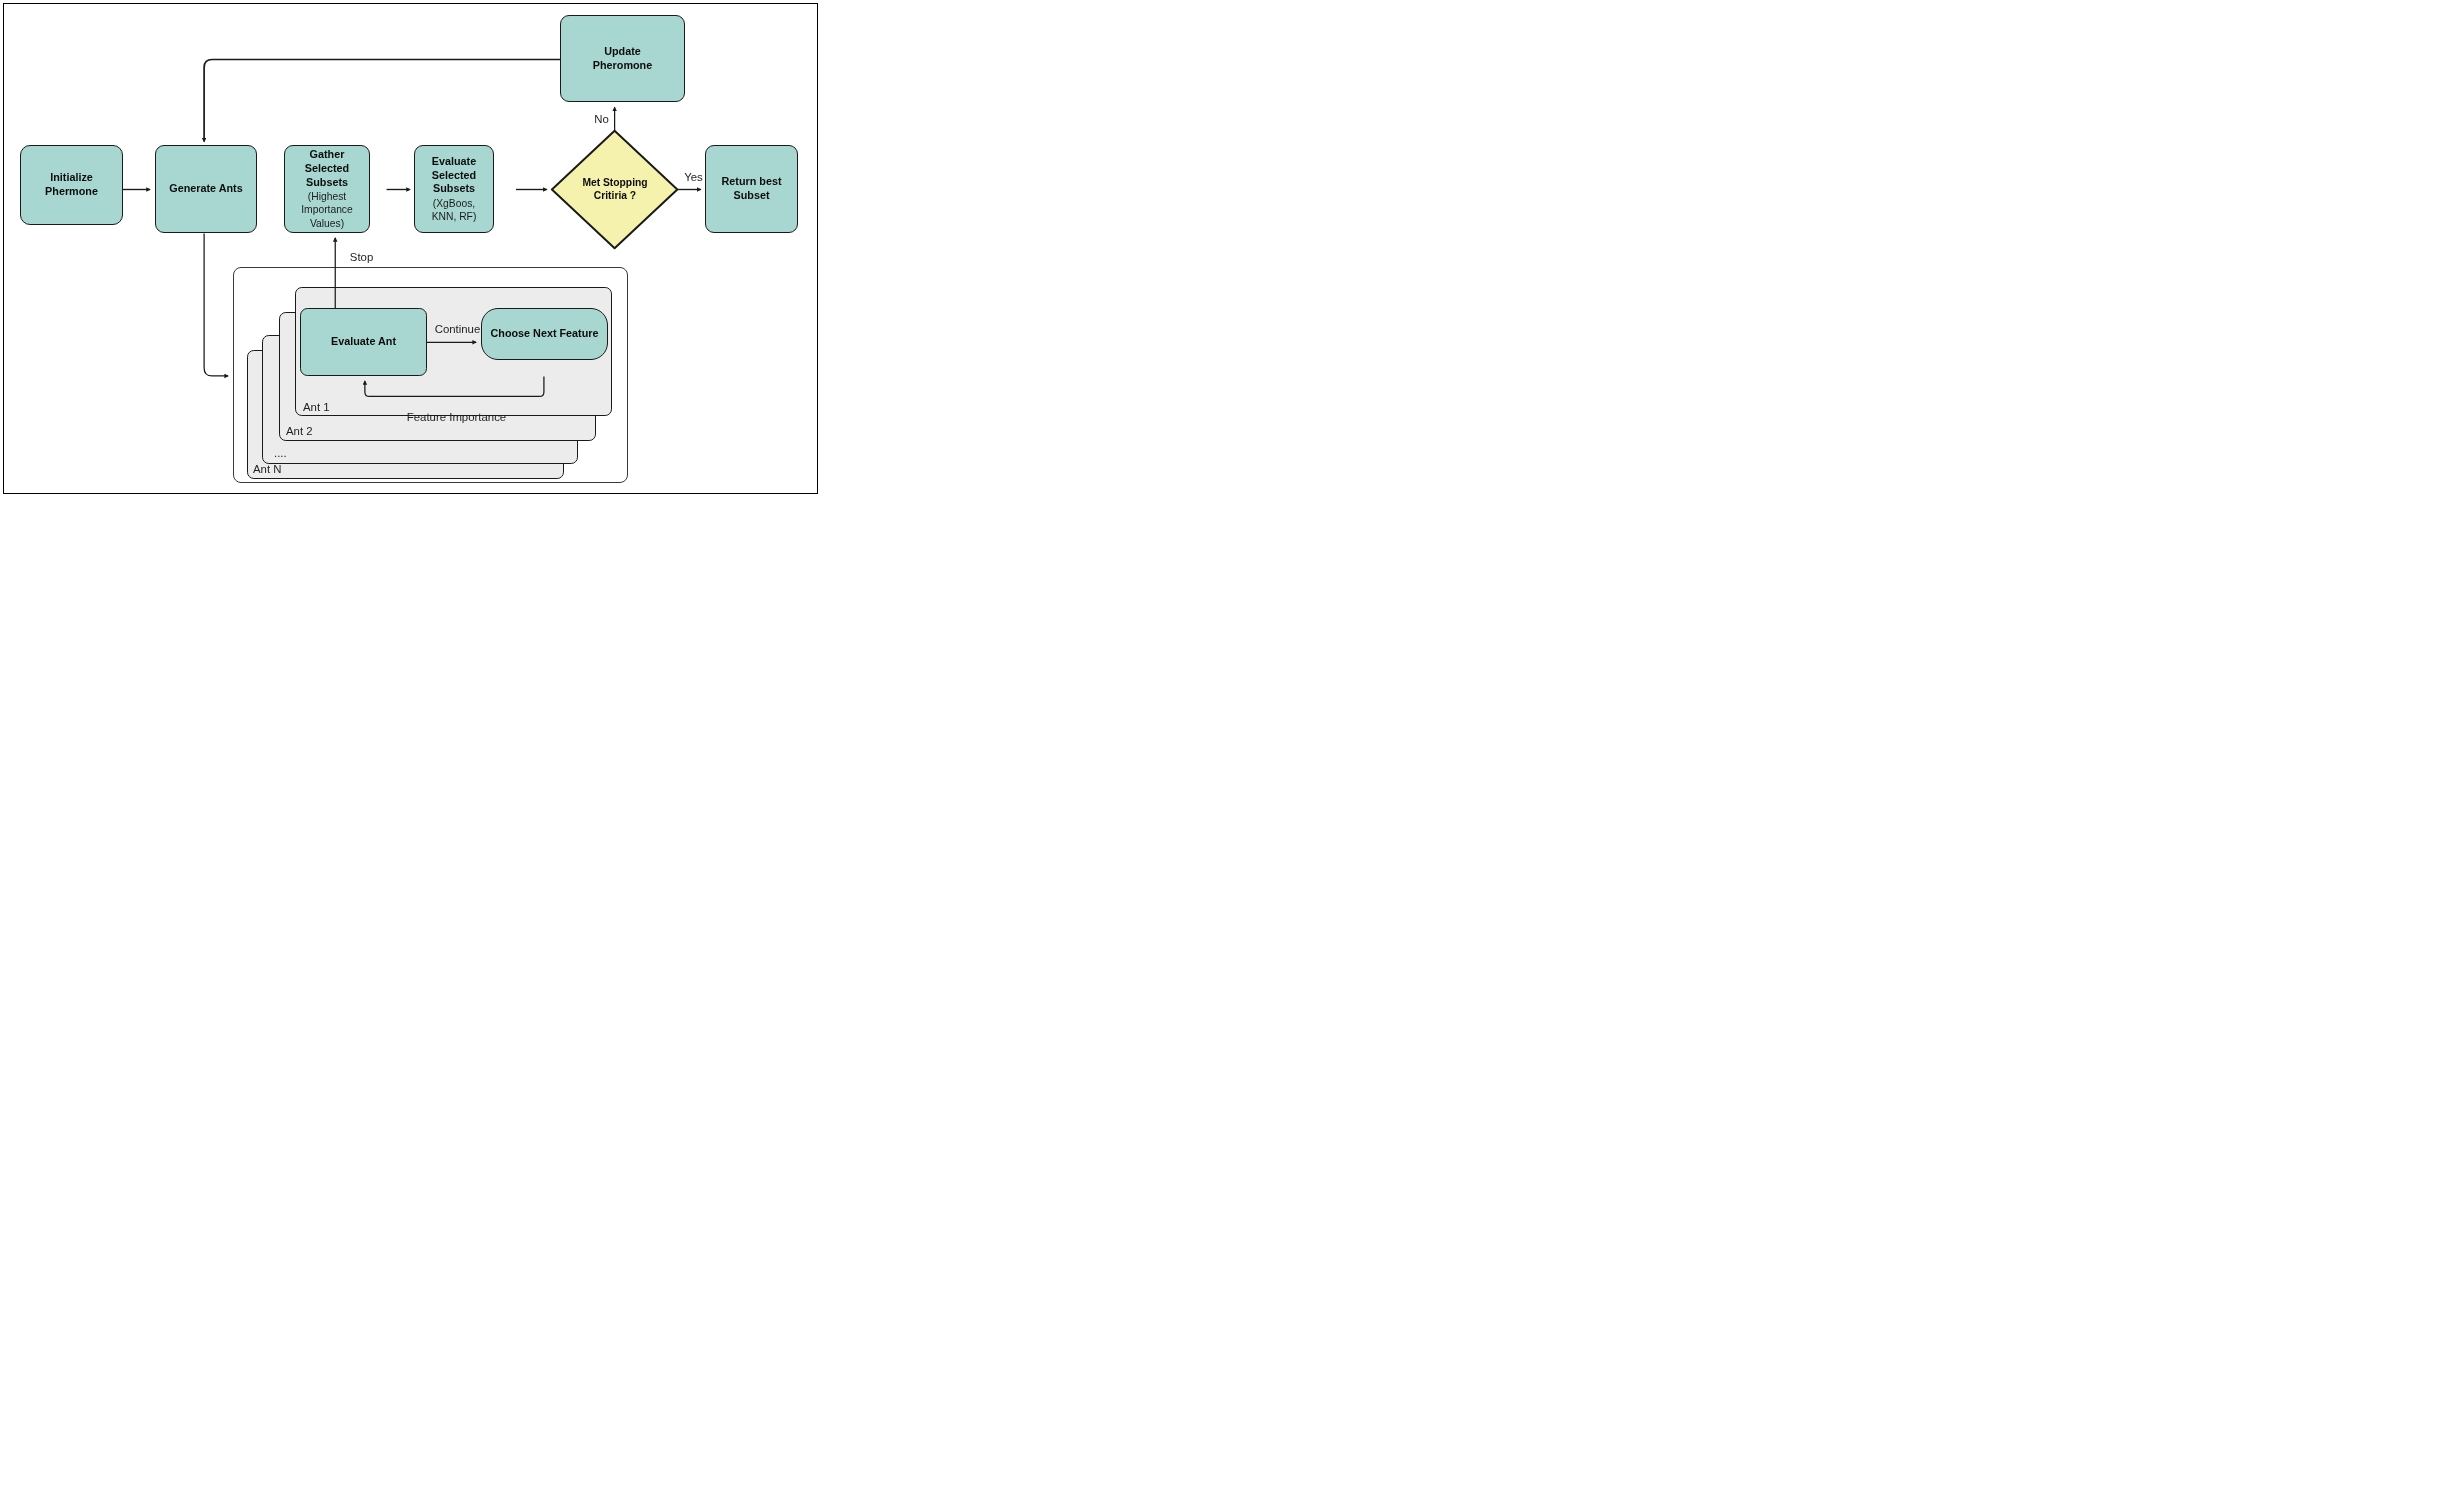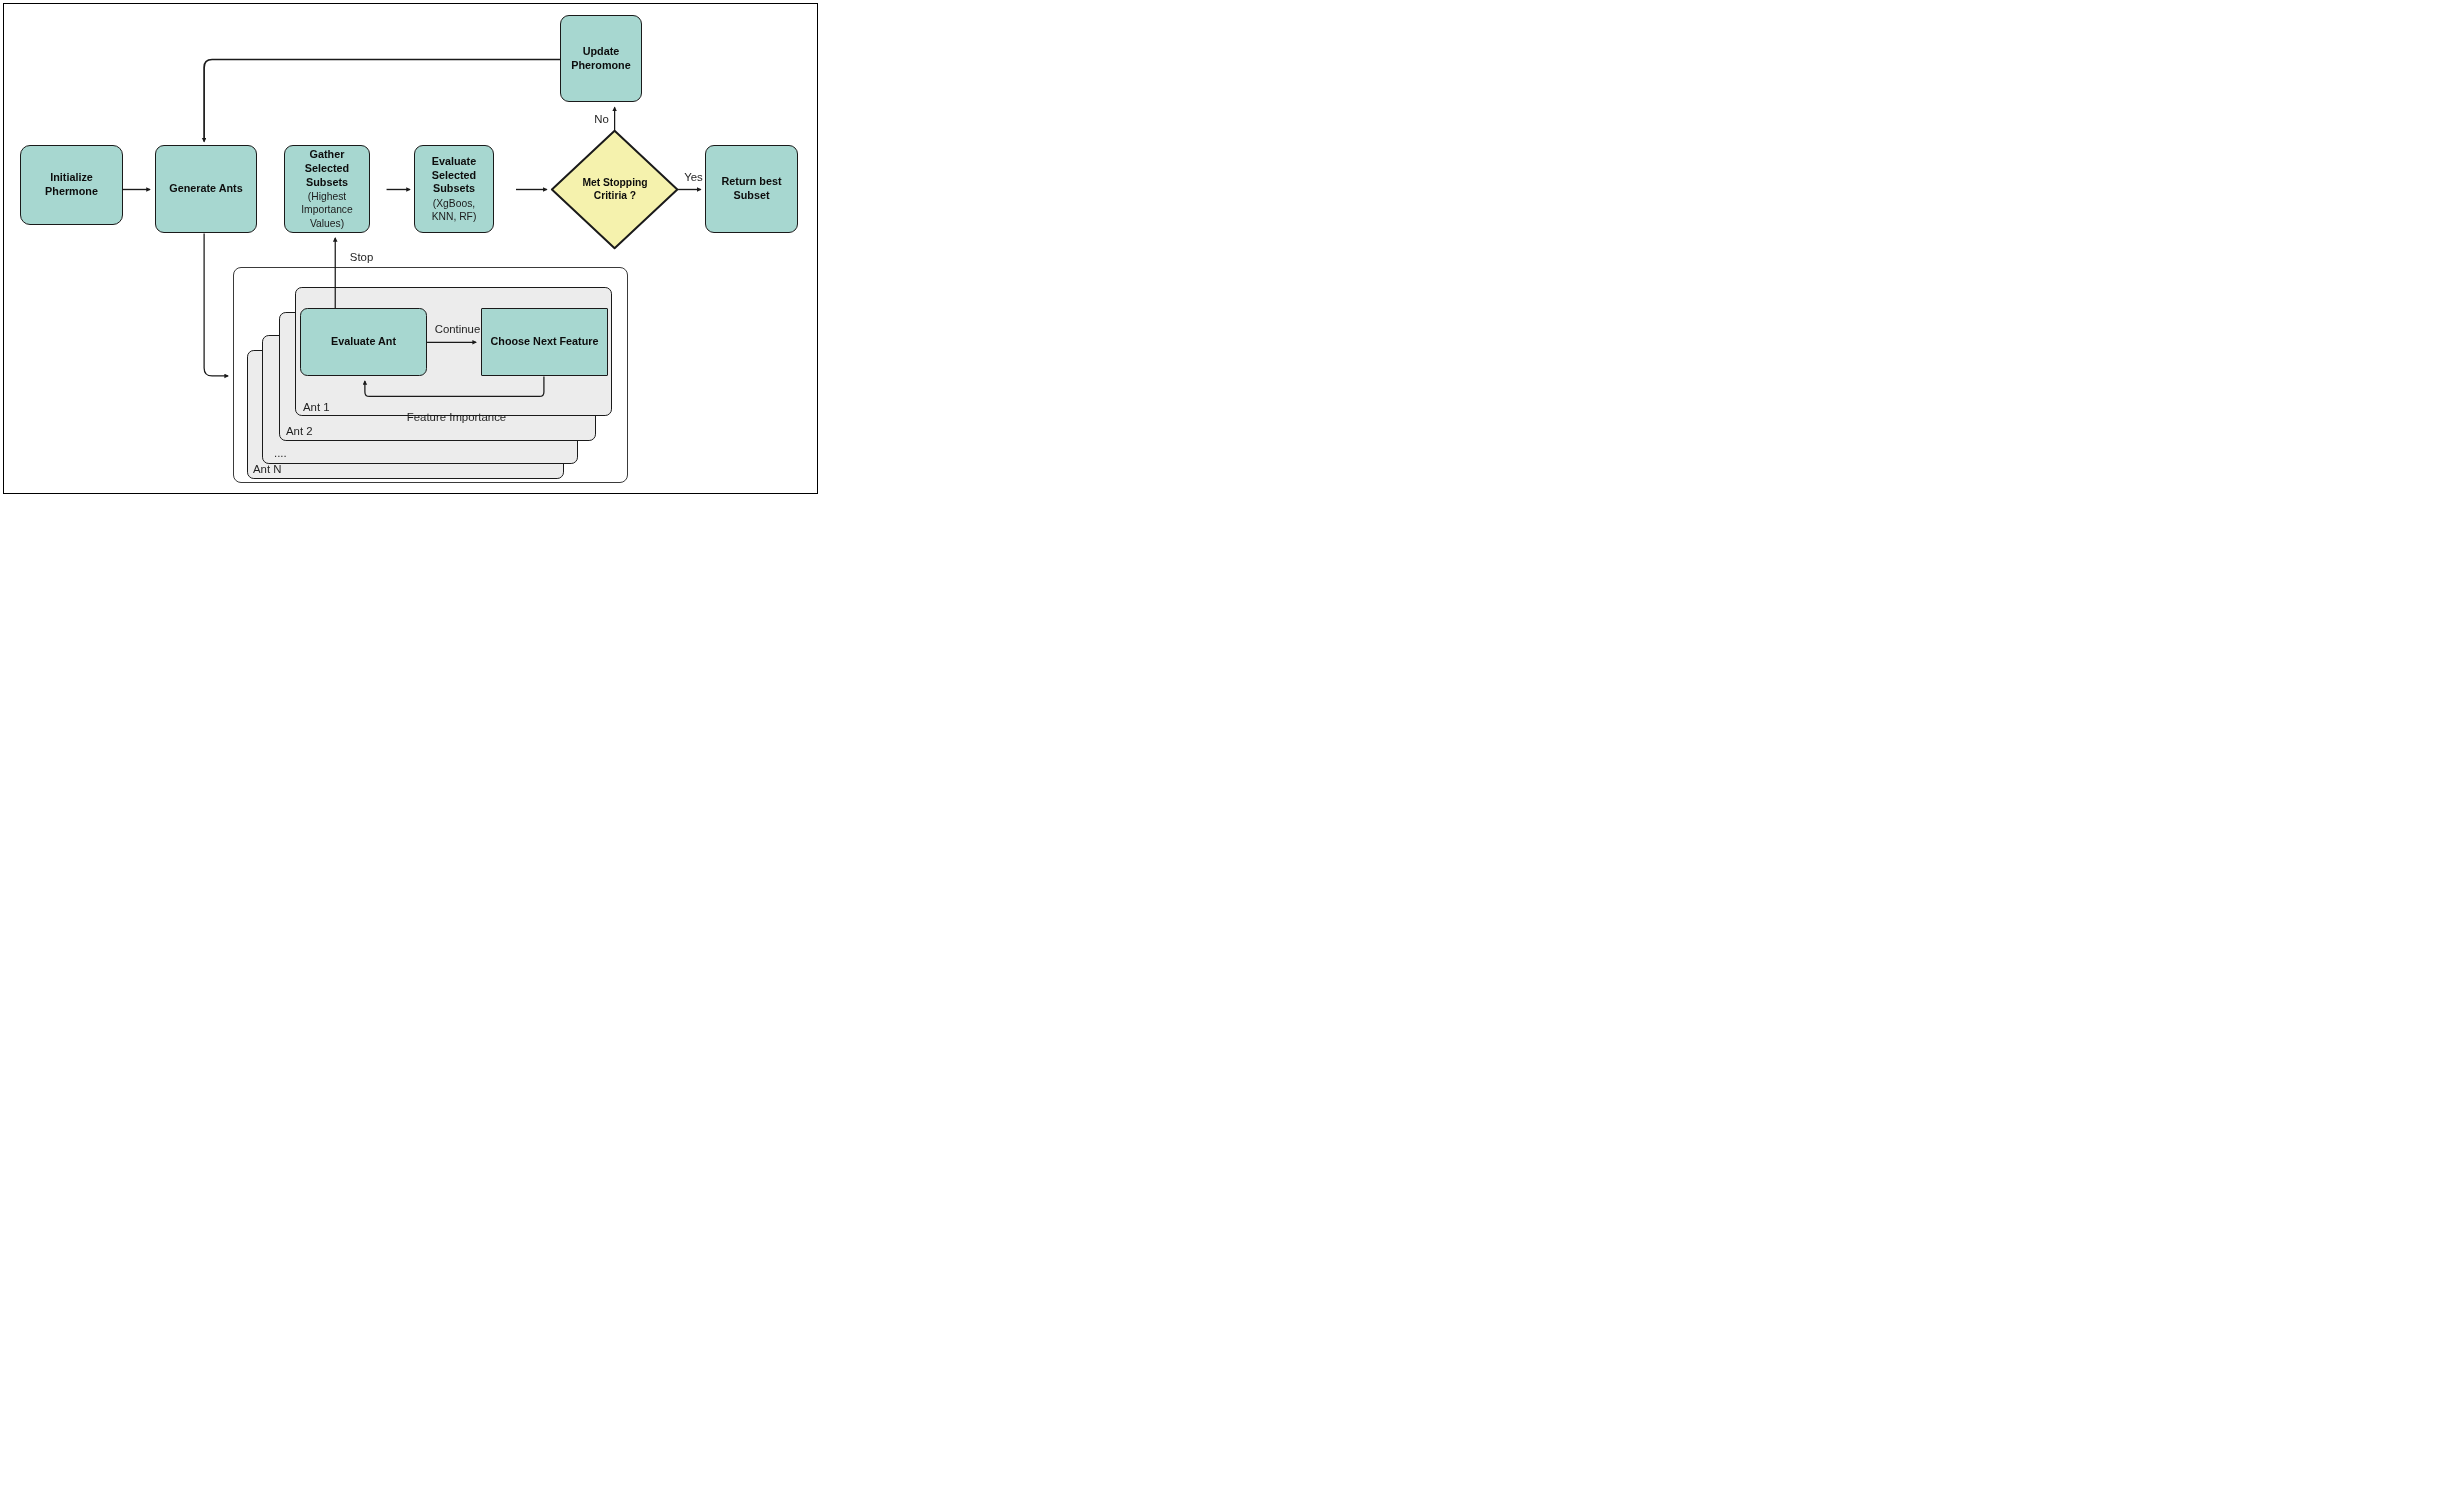--- a/index.html
+++ b/index.html
@@ -58,21 +58,21 @@
   <div class="layer" style="left:295px;top:287px;width:317px;height:129px;"></div>
 
   <div class="ant-label" style="left:303px;top:407px;">Ant 1</div>
   <div class="ant-label" style="left:286px;top:431px;">Ant 2</div>
   <div class="ant-label" style="left:274px;top:453px;">....</div>
   <div class="ant-label" style="left:253px;top:469px;">Ant N</div>
 
   <div class="node" style="left:300px;top:308px;width:127px;height:68px;border-radius:7.4px;">
     <div class="node-title">Evaluate Ant</div>
   </div>
-  <div class="node" style="left:481px;top:308px;width:127px;height:68px;border-radius:1px;text-align:center;">
+  <div class="node" style="left:481px;top:308px;width:127px;height:52px;border-radius:17px;text-align:center;">
     <div class="node-title">Choose Next Feature</div>
   </div>
 
   <div class="node" style="left:20px;top:145px;width:103px;height:80px;border-radius:10px;">
     <div class="node-title">Initialize
 Phermone</div>
   </div>
 
   <div class="node" style="left:155px;top:145px;width:102px;height:88px;">
     <div class="node-title">Generate Ants</div>
@@ -90,21 +90,21 @@
     <div class="node-title">Evaluate
 Selected Subsets</div>
     <div class="node-sub">(XgBoos, KNN, RF)</div>
   </div>
 
   <div class="node" style="left:705px;top:145px;width:93px;height:88px;">
     <div class="node-title">Return best
 Subset</div>
   </div>
 
-  <div class="node" style="left:560px;top:15.4px;width:82px;height:87px;">
+  <div class="node" style="left:560px;top:15.4px;width:125px;height:87px;">
     <div class="node-title">Update
 Pheromone</div>
   </div>
 
   <svg class="overlay" viewBox="0 0 1440 871" width="821" height="497">
     <polygon points="968,332 1078,229 1188,332 1078,435" fill="var(--decision-fill,#f5f2ad)" stroke="var(--stroke,#1a1a1a)" stroke-width="3.5" stroke-linejoin="round"></polygon>
   </svg>
   <div class="diamond-text">
     <div class="node-title" style="font-size:10.3px;">Met Stopping
 Critiria ?</div>

